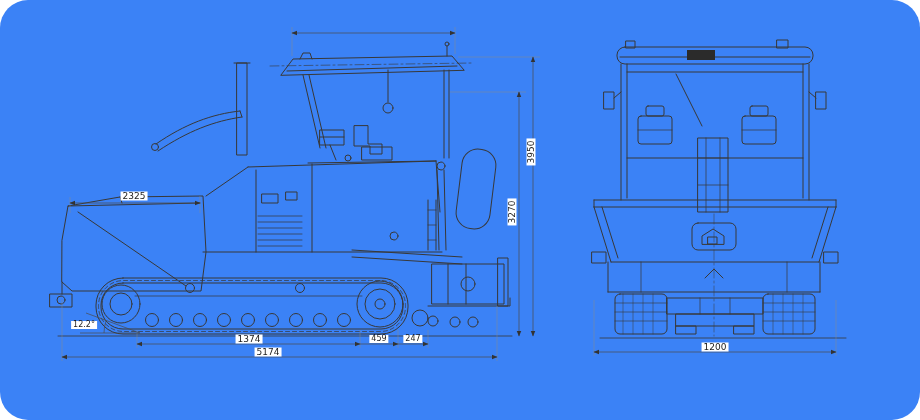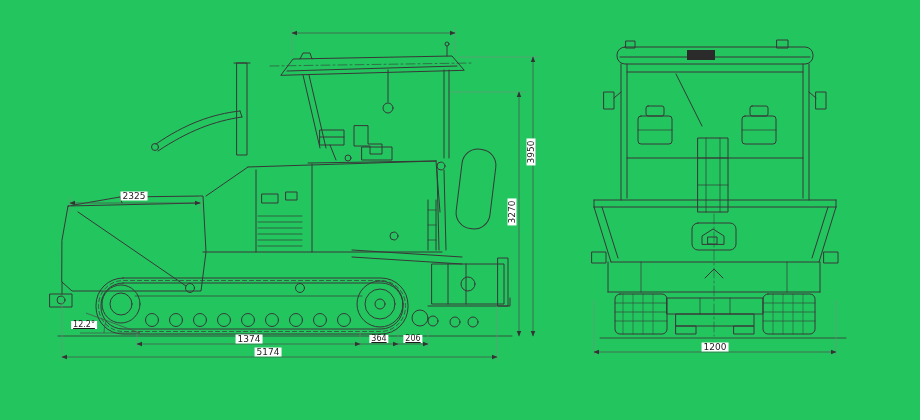--- a/index.html
+++ b/index.html
@@ -1,27 +1,28 @@
 <!DOCTYPE html>
 <html><head>
 <meta charset="utf-8">
 <style>
   html,body{margin:0;padding:0;background:#ffffff;}
   .canvas{
-    position:relative;width:920px;height:420px;background:#22c55e;overflow:hidden;
+    position:relative;width:920px;height:420px;background:#3b82f6;overflow:hidden;
     font-family:"DejaVu Sans", "Liberation Sans", sans-serif;
+    border-radius:28px;
   }
   .canvas svg{position:absolute;left:0;top:0;}
   .dim{
     position:absolute;font-size:9px;line-height:1;color:#1c1c1c;
     background:#ffffff;padding:0 2px;white-space:nowrap;
     transform:translate(-50%,-50%);
   }
   .dim.vert{transform:translate(-50%,-50%) rotate(-90deg);}
-  .dim.small{font-size:8px;text-decoration:underline;}
+  .dim.small{font-size:8px;}
 </style>
 </head>
 <body>
 
 <div class="canvas">
 
   <svg width="920" height="420" viewBox="0 0 920 420">
     <defs>
       <marker id="arr" viewBox="0 0 10 10" refX="9" refY="5" markerWidth="8" markerHeight="8" orient="auto-start-reverse">
         <path d="M0,1 L10,5 L0,9 z" fill="#333"></path>
@@ -246,19 +247,19 @@
       <line x1="140" y1="333" x2="80" y2="333"></line>
       <line x1="140" y1="333" x2="86" y2="313"></line>
       <path d="M104,333 A36,36 0 0 1 106,321"></path>
     </g>
   </svg>
 
   <span class="dim" style="left:134px;top:196px">2325</span>
   <span class="dim vert" style="left:512px;top:212px">3270</span>
   <span class="dim vert" style="left:531px;top:152px">3950</span>
   <span class="dim" style="left:249px;top:339px">1374</span>
-  <span class="dim small" style="left:379px;top:339px">364</span>
-  <span class="dim small" style="left:413px;top:339px">206</span>
+  <span class="dim small" style="left:379px;top:339px">459</span>
+  <span class="dim small" style="left:413px;top:339px">247</span>
   <span class="dim" style="left:268px;top:352px">5174</span>
   <span class="dim small" style="left:84px;top:325px">12.2°</span>
   <span class="dim" style="left:715px;top:347px">1200</span>
 
 </div>
 
 </body></html>

